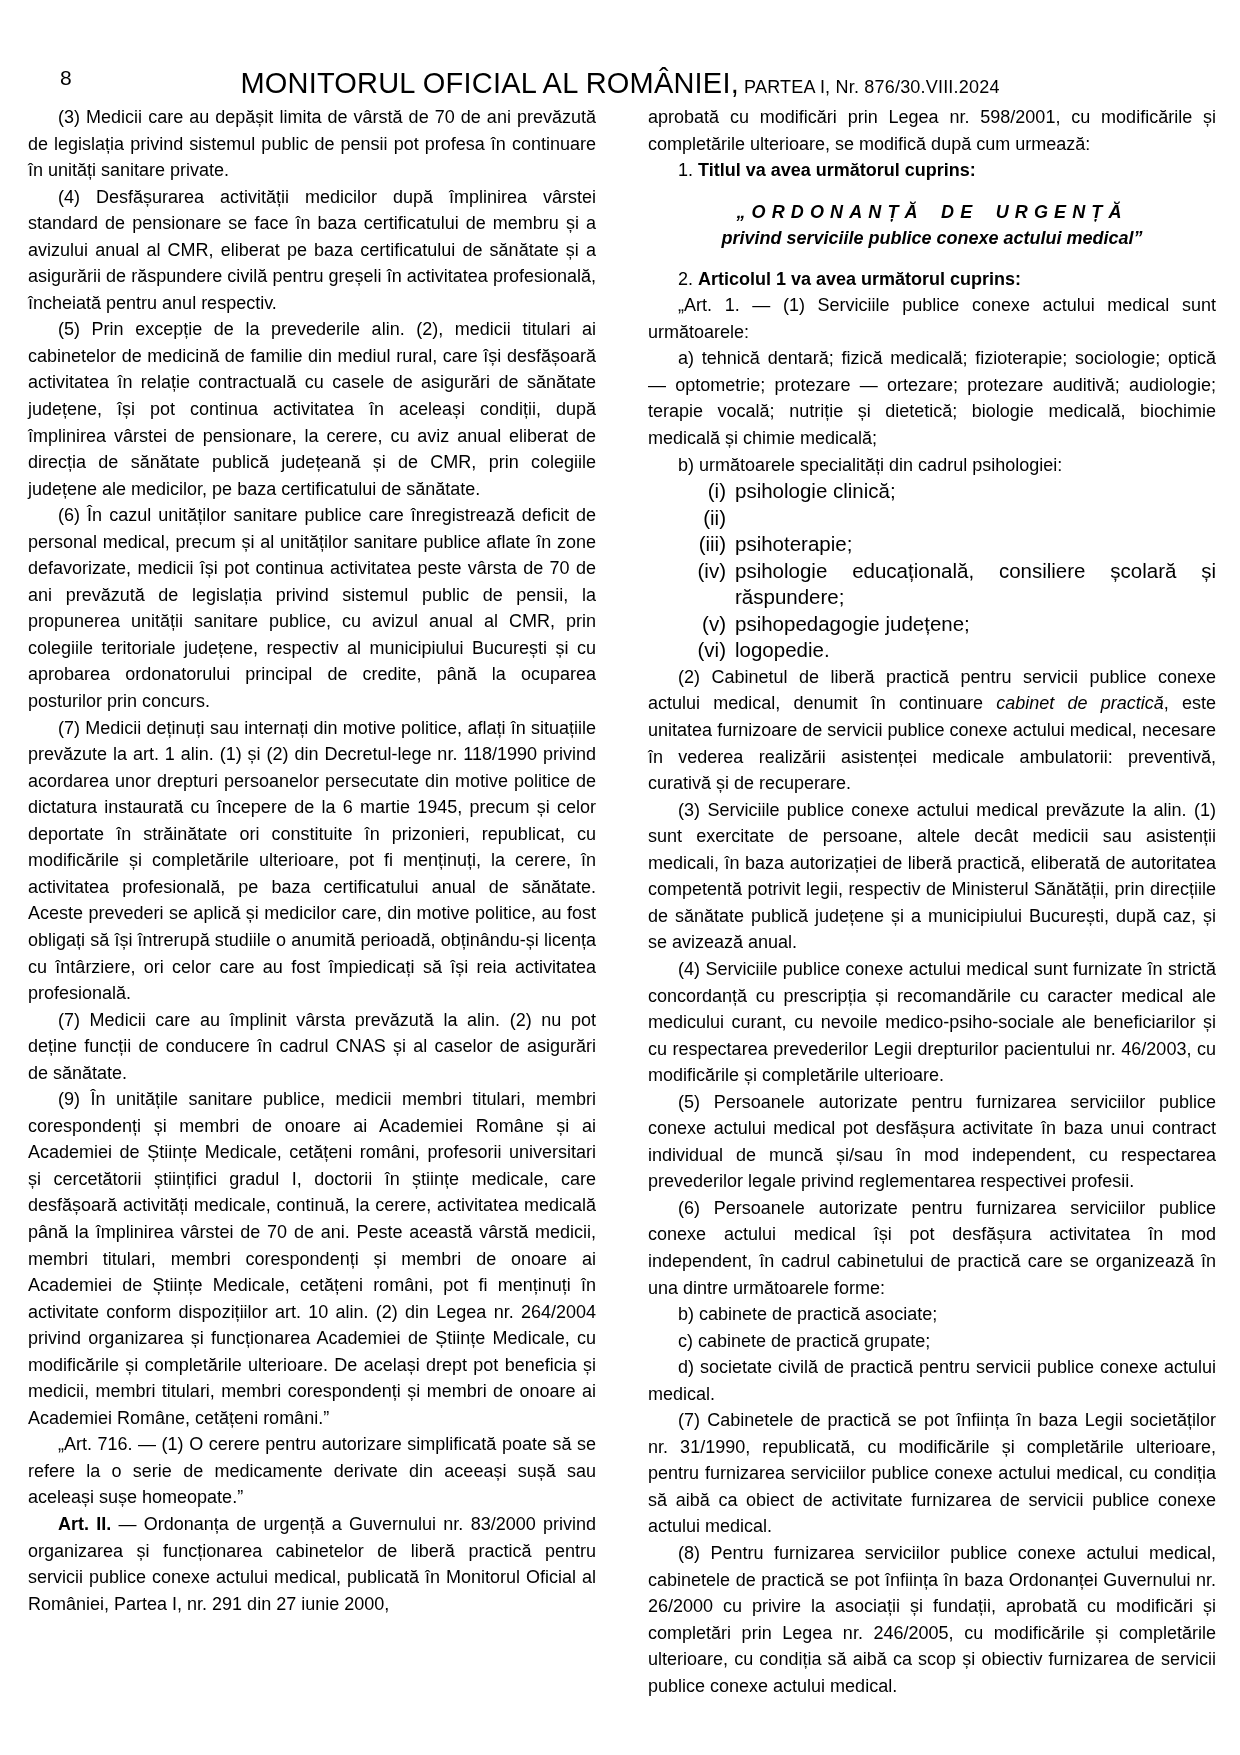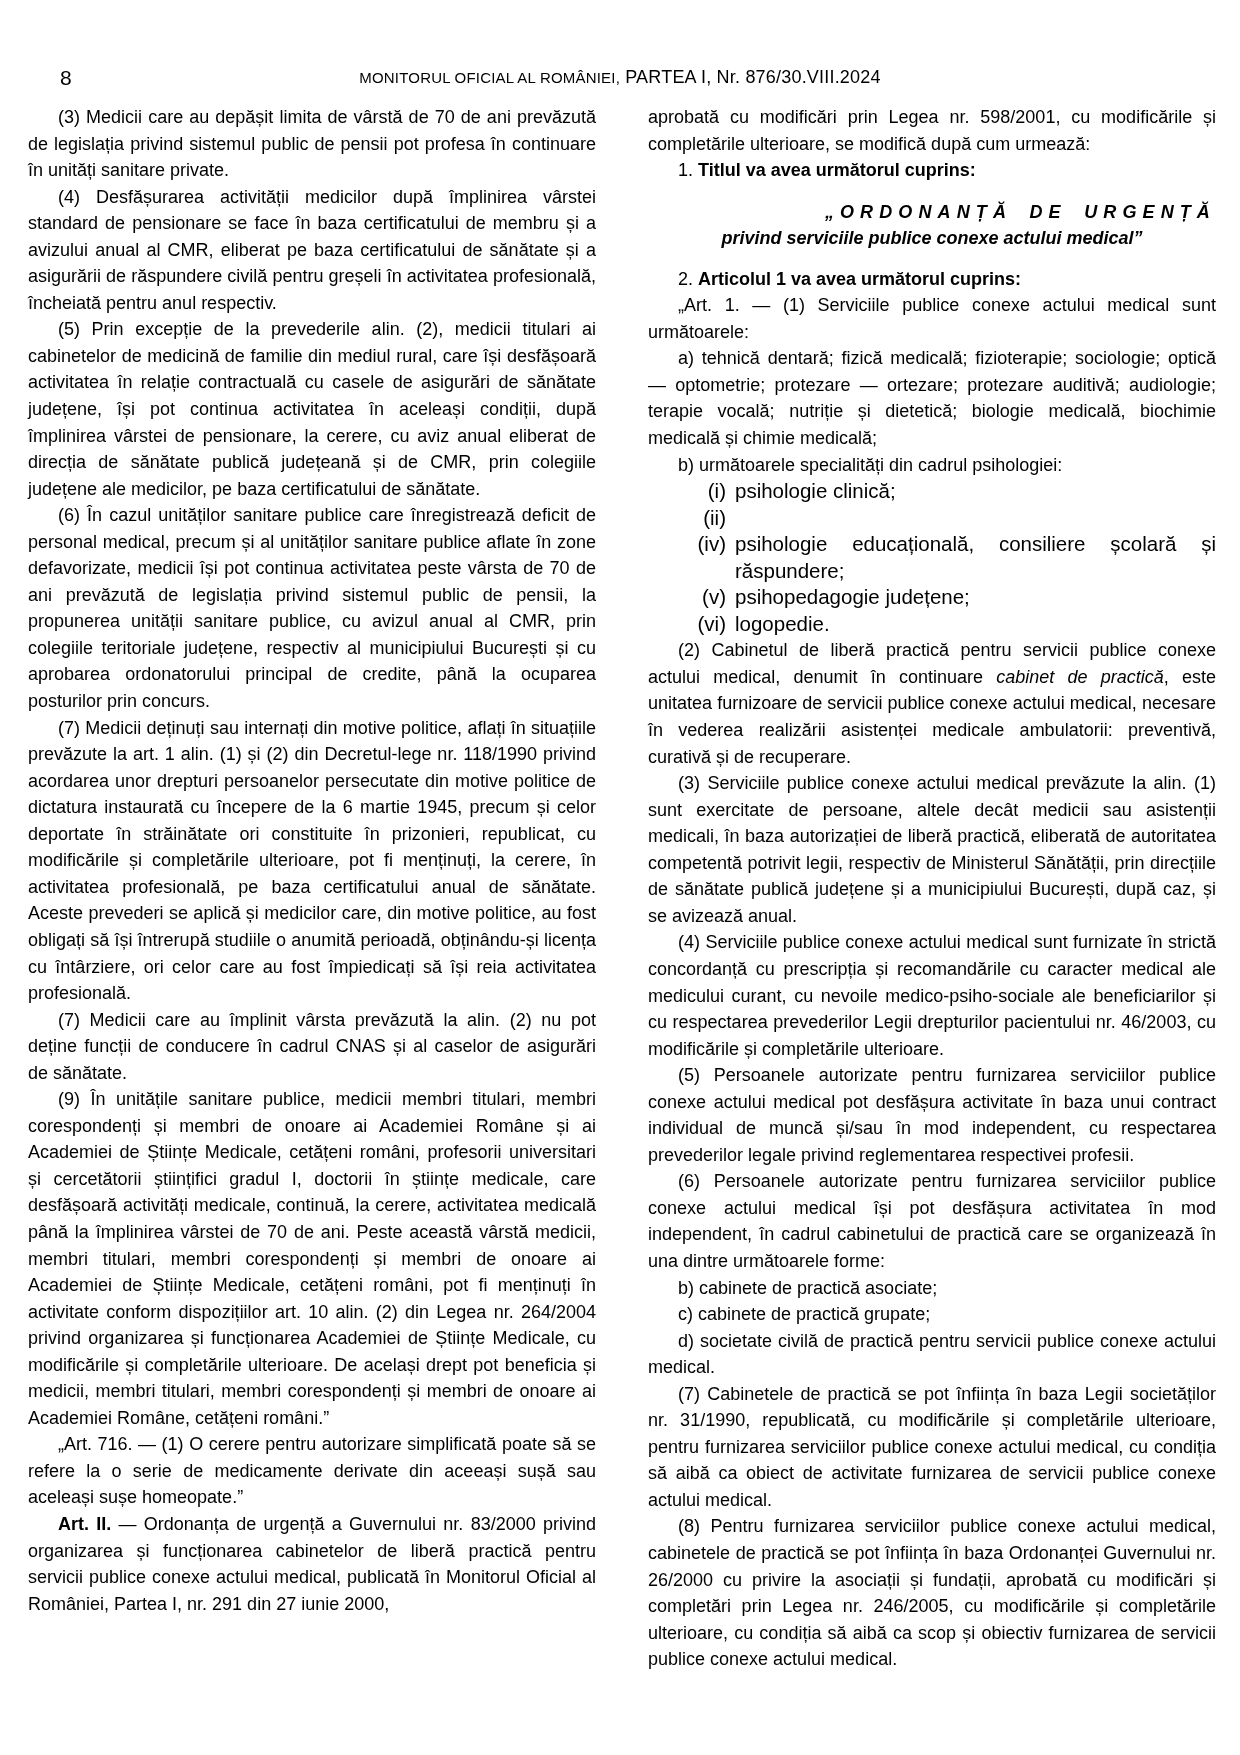--- a/index.html
+++ b/index.html
@@ -16,21 +16,21 @@
     position:absolute;top:64px;left:0;right:0;height:30px;
   }
   .page-num{
     position:absolute;left:60px;top:2px;
     font-size:21px;letter-spacing:.5px;
   }
   .hdr-title{
     text-align:center;white-space:nowrap;
     padding-top:3px;
   }
-  .ht-main{font-size:15px;letter-spacing:.2px;}
+  .ht-main{font-size:29px;letter-spacing:.2px;}
   .ht-suffix{font-size:18px;letter-spacing:.2px;}
   .columns{
     position:absolute;top:104px;left:28px;right:24px;
     display:flex;gap:52px;
   }
   .col{flex:1 1 0;min-width:0;}
   .col p{
     margin:0;
     font-size:18px;
     line-height:26.55px;
@@ -39,21 +39,20 @@
   }
   .col p.indent{text-indent:30px;}
   .col p.noindent{text-indent:0;}
   .b{font-weight:bold;}
   .i{font-style:italic;}
   p.center{text-align:center;text-indent:0;}
   p.title-line{
     font-weight:bold;font-style:italic;
     letter-spacing:.34em;word-spacing:.35em;
     margin-top:15px;
-    text-align:right;
   }
   p.sub-line{
     font-weight:bold;font-style:italic;
     margin-bottom:14px;
   }
   .roman{
     display:flex;
     font-size:20.5px;line-height:26.55px;
   }
   .roman .num{
@@ -93,20 +92,24 @@
         <p class="indent"><span>a) tehnică dentară; fizică medicală; fizioterapie; sociologie; optică — optometrie; protezare — ortezare; protezare auditivă; audiologie; terapie vocală; nutriție și dietetică; biologie medicală, biochimie medicală și chimie medicală;</span></p>
         <p class="indent"><span>b) următoarele specialități din cadrul psihologiei:</span></p>
         <div class="roman">
           <span class="num">(i)</span>
           <span class="rtext"><span>psihologie clinică;</span></span>
         </div>
         <div class="roman">
           <span class="num">(ii)</span>
         </div>
         <div class="roman">
+          <span class="num">(iii)</span>
+          <span class="rtext"><span>psihoterapie;</span></span>
+        </div>
+        <div class="roman">
           <span class="num">(iv)</span>
           <span class="rtext"><span>psihologie educațională, consiliere școlară și răspundere;</span></span>
         </div>
         <div class="roman">
           <span class="num">(v)</span>
           <span class="rtext"><span>psihopedagogie județene;</span></span>
         </div>
         <div class="roman">
           <span class="num">(vi)</span>
           <span class="rtext"><span>logopedie.</span></span>

